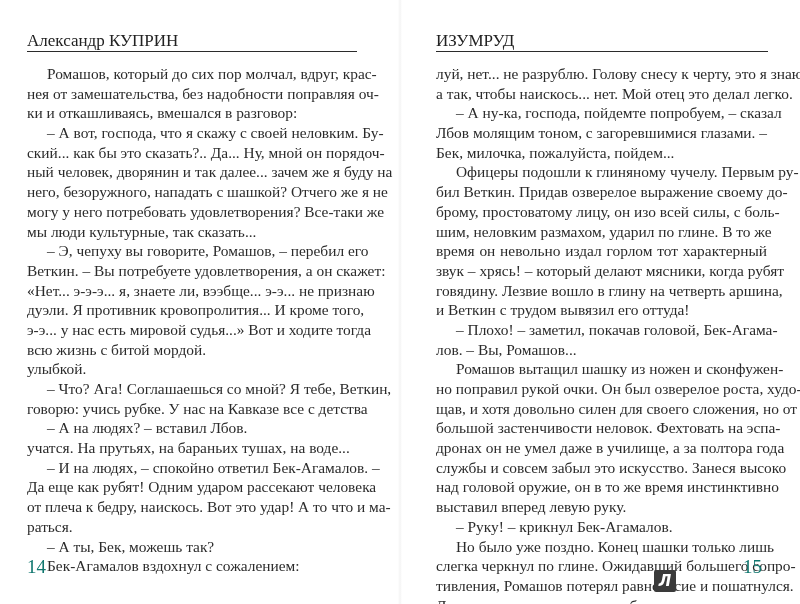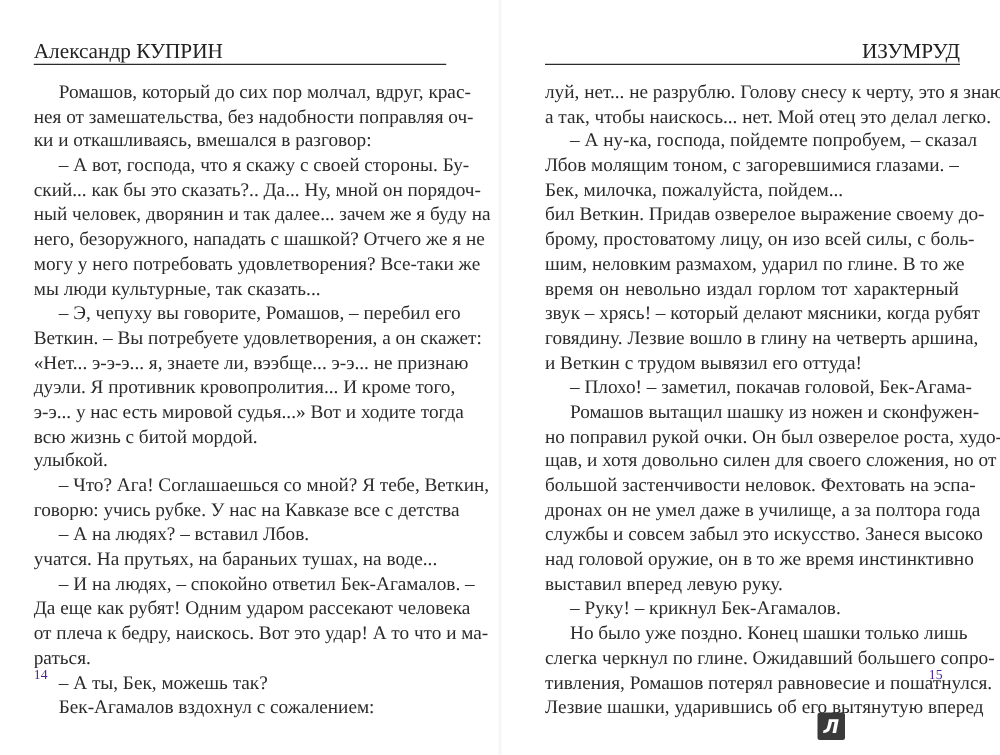--- a/index.html
+++ b/index.html
@@ -16,38 +16,38 @@
   .page.left { left: 0; width: 400px; }
   .page.right { left: 400px; width: 400px; }
   .running-head {
     position: absolute; top: 32px; height: 18px;
     border-bottom: 1.5px solid #2b2b2b;
     font-family: "Liberation Serif", "DejaVu Serif", serif;
     font-size: 17px; line-height: 18px; color: #222;
     padding-bottom: 1px;
   }
   .left .running-head { left: 27px; width: 330px; text-align: left; }
-  .right .running-head { left: 36px; width: 332px; text-align: right; }
+  .right .running-head { left: 36px; width: 332px; text-align: left; }
   .body-text {
     position: absolute; top: 64px;
     font-family: "Liberation Serif", "DejaVu Serif", serif;
     font-size: 15.4px; line-height: 19.7px; color: #2b2b2b;
   }
   .left .body-text { left: 27px; width: 331px; }
   .right .body-text { left: 36px; width: 331px; }
   .line {
     display: block; white-space: nowrap; height: 19.7px;
     text-align: justify; text-align-last: justify;
   }
   .line.last { text-align-last: left; }
   .line.indent { padding-left: 20px; }
   .folio {
-    position: absolute; top: 534px;
+    position: absolute; top: 556px;
     font-family: "Liberation Serif", "DejaVu Serif", serif;
-    font-size: 11px; color: #4c1d95;
+    font-size: 19px; color: #0f766e;
   }
   .left .folio { left: 27px; }
   .right .folio { left: 343px; }
   .logo {
     position: absolute; left: 654px; top: 570px;
     width: 22px; height: 22px; background: #3a3a3a;
     border-radius: 2px; color: #fff;
     font-family: "DejaVu Sans", sans-serif; font-weight: bold; font-style: italic;
     font-size: 15px; line-height: 22px; text-align: center;
   }
@@ -60,21 +60,21 @@
 <body>
 
 <div class="gutter"></div>
 
 <div class="page left">
   <div class="running-head">Александр КУПРИН</div>
   <div class="body-text" id="left-text">
       <span class="line indent">Ромашов, который до сих пор молчал, вдруг, крас-</span>
       <span class="line">нея от замешательства, без надобности поправляя оч-</span>
       <span class="line last">ки и откашливаясь, вмешался в разговор:</span>
-      <span class="line indent">– А вот, господа, что я скажу с своей стороны. Бу-</span>
+      <span class="line indent">– А вот, господа, что я скажу с своей неловким. Бу-</span>
       <span class="line">ский... как бы это сказать?.. Да... Ну, мной он порядоч-</span>
       <span class="line">ный человек, дворянин и так далее... зачем же я буду на</span>
       <span class="line">него, безоружного, нападать с шашкой? Отчего же я не</span>
       <span class="line">могу у него потребовать удовлетворения? Все-таки же</span>
       <span class="line last">мы люди культурные, так сказать...</span>
       <span class="line indent">– Э, чепуху вы говорите, Ромашов, – перебил его</span>
       <span class="line">Веткин. – Вы потребуете удовлетворения, а он скажет:</span>
       <span class="line">«Нет... э-э-э... я, знаете ли, вээбще... э-э... не признаю</span>
       <span class="line">дуэли. Я противник кровопролития... И кроме того,</span>
       <span class="line">э-э... у нас есть мировой судья...» Вот и ходите тогда</span>
@@ -95,28 +95,30 @@
 </div>
 
 <div class="page right">
   <div class="running-head">ИЗУМРУД</div>
   <div class="body-text" id="right-text">
       <span class="line">луй, нет... не разрублю. Голову снесу к черту, это я знаю,</span>
       <span class="line last">а так, чтобы наискось... нет. Мой отец это делал легко.</span>
       <span class="line indent">– А ну-ка, господа, пойдемте попробуем, – сказал</span>
       <span class="line">Лбов молящим тоном, с загоревшимися глазами. –</span>
       <span class="line last">Бек, милочка, пожалуйста, пойдем...</span>
+      <span class="line indent">Офицеры подошли к глиняному чучелу. Первым ру-</span>
       <span class="line">бил Веткин. Придав озверелое выражение своему до-</span>
       <span class="line">брому, простоватому лицу, он изо всей силы, с боль-</span>
       <span class="line">шим, неловким размахом, ударил по глине. В то же</span>
       <span class="line">время он невольно издал горлом тот характерный</span>
       <span class="line">звук – хрясь! – который делают мясники, когда рубят</span>
       <span class="line">говядину. Лезвие вошло в глину на четверть аршина,</span>
       <span class="line last">и Веткин с трудом вывязил его оттуда!</span>
       <span class="line indent">– Плохо! – заметил, покачав головой, Бек-Агама-</span>
+      <span class="line last">лов. – Вы, Ромашов...</span>
       <span class="line indent">Ромашов вытащил шашку из ножен и сконфужен-</span>
       <span class="line">но поправил рукой очки. Он был озверелое роста, худо-</span>
       <span class="line">щав, и хотя довольно силен для своего сложения, но от</span>
       <span class="line">большой застенчивости неловок. Фехтовать на эспа-</span>
       <span class="line">дронах он не умел даже в училище, а за полтора года</span>
       <span class="line">службы и совсем забыл это искусство. Занеся высоко</span>
       <span class="line">над головой оружие, он в то же время инстинктивно</span>
       <span class="line last">выставил вперед левую руку.</span>
       <span class="line indent last">– Руку! – крикнул Бек-Агамалов.</span>
       <span class="line indent">Но было уже поздно. Конец шашки только лишь</span>

